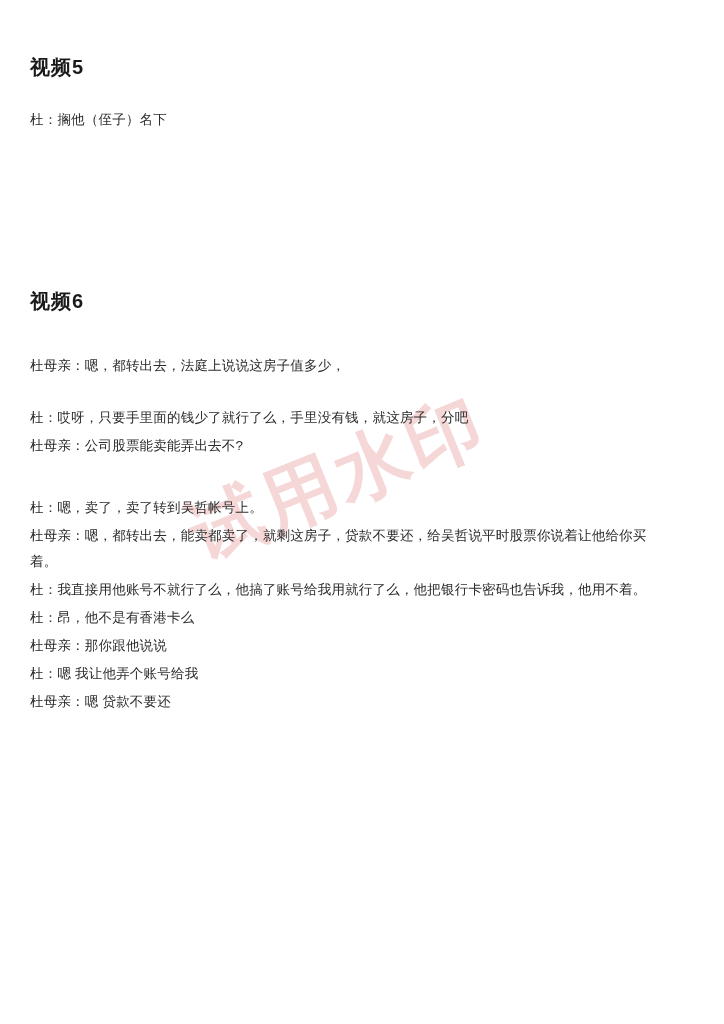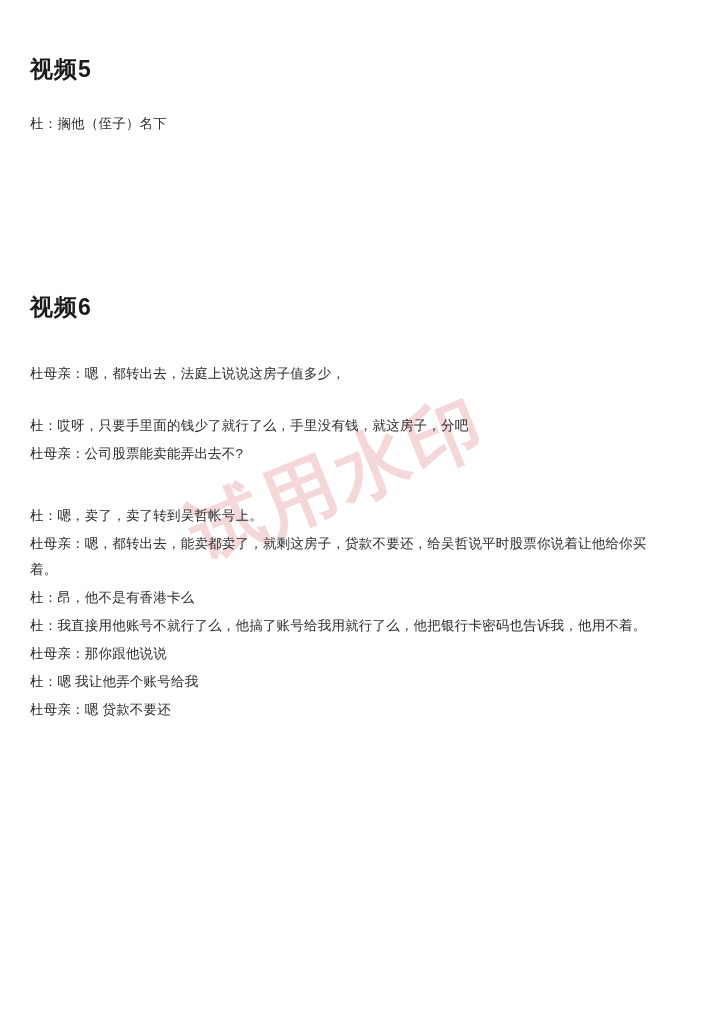--- a/index.html
+++ b/index.html
@@ -38,21 +38,21 @@
     font-family: "Liberation Serif", "DejaVu Serif", serif;
   }
   .content {
     position: relative;
     z-index: 10;
   }
   .section {
     position: relative;
   }
   .section-title {
-    font-size: 23px;
+    font-size: 20px;
     font-weight: 700;
     color: #1a1a1a;
     margin: 0 0 26px 0;
     letter-spacing: 1px;
   }
   .section-1 { margin-top: 20px; }
   .section-2 { margin-top: 155px; }
   .section-2 .section-title { margin-bottom: 38px; }
   .line {
     font-size: 13.5px;
@@ -80,21 +80,21 @@
       <p class="line gap-lg">杜：搁他（侄子）名下</p>
     </div>
 
     <div class="section section-2">
       <h1 class="section-title">视频6</h1>
       <p class="line gap-lg">杜母亲：嗯，都转出去，法庭上说说这房子值多少，</p>
       <p class="line tight">杜：哎呀，只要手里面的钱少了就行了么，手里没有钱，就这房子，分吧</p>
       <p class="line gap-xl">杜母亲：公司股票能卖能弄出去不?</p>
       <p class="line tight">杜：嗯，卖了，卖了转到吴哲帐号上。</p>
       <p class="line tight">杜母亲：嗯，都转出去，能卖都卖了，就剩这房子，贷款不要还，给吴哲说平时股票你说着让他给你买着。</p>
+      <p class="line tight">杜：我直接用他账号不就行了么，他搞了账号给我用就行了么，他把银行卡密码也告诉我，他用不着。</p>
       <p class="line tight">杜：昂，他不是有香港卡么</p>
-      <p class="line tight">杜：我直接用他账号不就行了么，他搞了账号给我用就行了么，他把银行卡密码也告诉我，他用不着。</p>
       <p class="line tight">杜母亲：那你跟他说说</p>
       <p class="line tight">杜：嗯 我让他弄个账号给我</p>
       <p class="line tight">杜母亲：嗯 贷款不要还</p>
     </div>
 
   </div>
 </div>
 
 </body></html>

